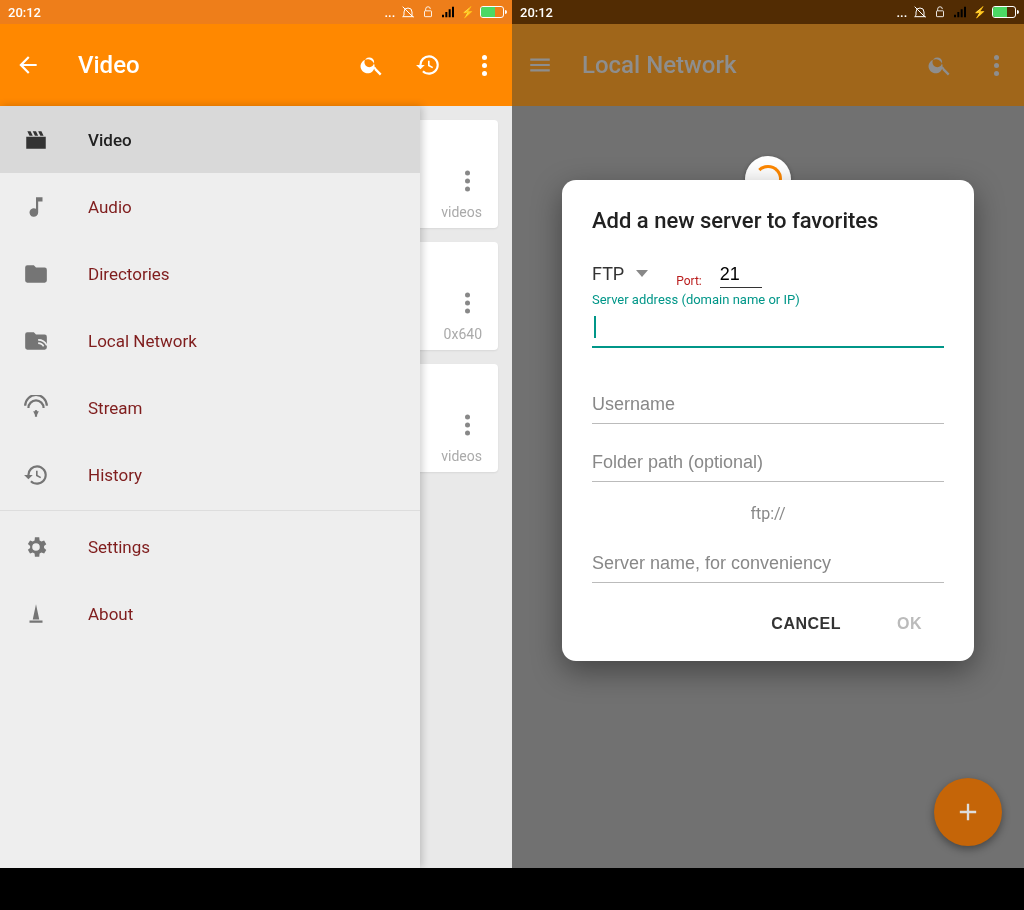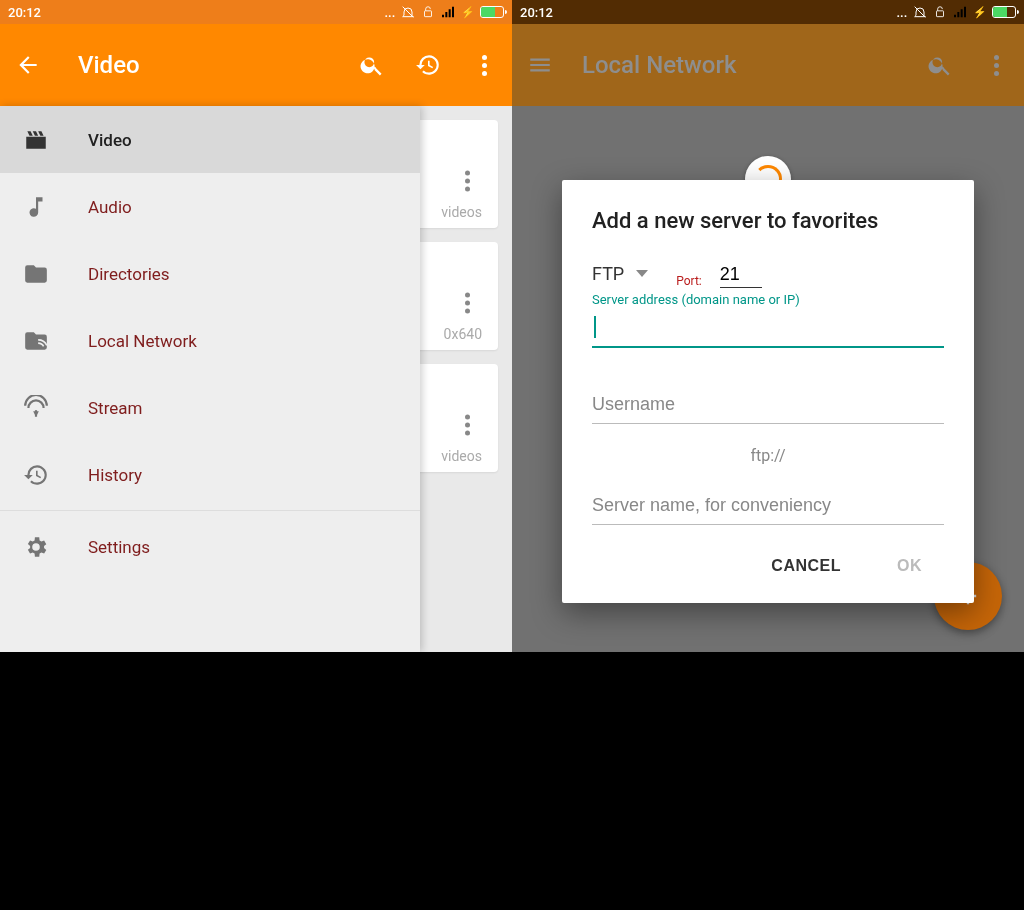--- a/index.html
+++ b/index.html
@@ -6,21 +6,21 @@
   body {
     font-family: Roboto, 'Helvetica Neue', Arial, sans-serif;
     width: 1024px;
     height: 910px;
     overflow: hidden;
     display: flex;
     background: #000;
   }
   .screen {
     width: 512px;
-    height: 652px;
+    height: 868px;
     position: relative;
     overflow: hidden;
   }
 
   
   .statusbar {
     height: 24px;
     display: flex;
     align-items: center;
     justify-content: space-between;
@@ -186,21 +186,21 @@
     cursor:pointer;
   }
   .fab svg{width:28px;height:28px;fill:currentColor;}
 
   
   .dialog {
     position:absolute;
     top:180px; left:50%; transform:translateX(-50%);
     width:412px;
     background:#fff;
-    border-radius:2px;
+    border-radius:14px;
     box-shadow:0 10px 30px rgba(0,0,0,0.4);
     padding: 28px 30px 18px;
     z-index:5;
   }
   .dialog-title {
     font-size:22px;
     font-weight:500;
     color:#212121;
     margin-bottom: 30px;
   }
@@ -419,20 +419,28 @@
     </div>
     <div class="drawer-divider"></div>
     <div class="drawer-item">
       <span class="di-icon">
           <svg viewBox="0 0 24 24">
             <path d="M19.4 13a7.5 7.5 0 000-2l2.1-1.6-2-3.4-2.5 1a7.5 7.5 0 00-1.7-1L15 3h-4l-.3 2.9a7.5 7.5 0 00-1.7 1l-2.5-1-2 3.4L6.6 11a7.5 7.5 0 000 2l-2.1 1.6 2 3.4 2.5-1a7.5 7.5 0 001.7 1L11 21h4l.3-2.9a7.5 7.5 0 001.7-1l2.5 1 2-3.4zM12 15.5A3.5 3.5 0 1112 8.5a3.5 3.5 0 010 7z"></path>
           </svg>
         </span>
       <span>Settings</span>
     </div>
+    <div class="drawer-item">
+      <span class="di-icon">
+          <svg viewBox="0 0 24 24">
+            <path d="M12 3l3 14H9zM6 20h12v-2H6z"></path>
+          </svg>
+        </span>
+      <span>About</span>
+    </div>
   </div>
 </div>
 
 <div class="screen screen2">
   <div class="statusbar sb-dark">
     <div class="left">20:12</div>
     <div class="right">
       <span>...</span>
       <svg width="16" height="16" viewBox="0 0 24 24">
           <path d="M12 6a6 6 0 00-6 6v5l-2 2h16l-2-2v-5a6 6 0 00-6-6z" fill="none" stroke="#fff" stroke-width="1.5"></path>
@@ -501,20 +509,23 @@
       <input class="field-input" style="">
       <span class="cursor"></span>
     </div>
 
     <div style="height:18px"></div>
 
     <div class="field">
       <input class="field-input" placeholder="Username" style="">
     </div>
 
+    <div class="field">
+      <input class="field-input" placeholder="Folder path (optional)" style="">
+    </div>
 
     <div class="url-preview">ftp://</div>
 
     <div class="field">
       <input class="field-input" placeholder="Server name, for conveniency" style="">
     </div>
 
     <div class="dialog-actions">
       <button class="btn-cancel">CANCEL</button>
       <button class="btn-ok">OK</button>

